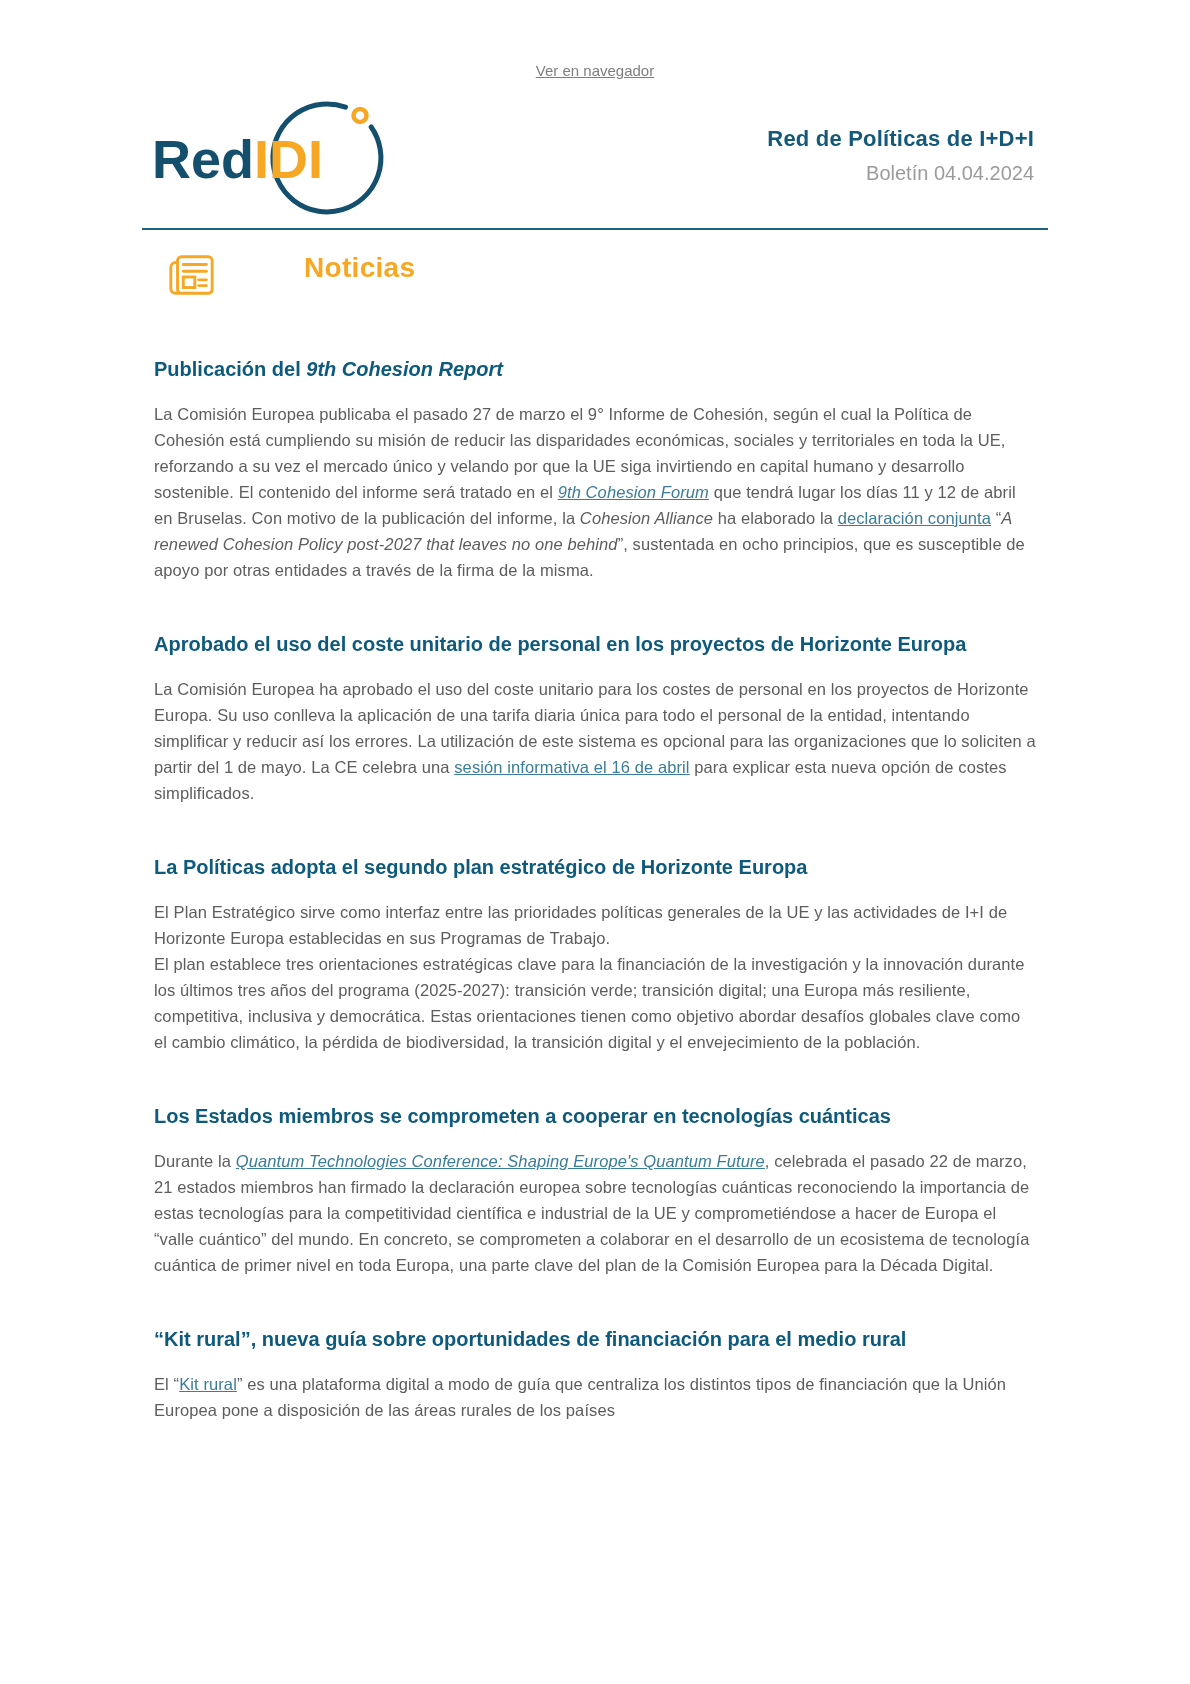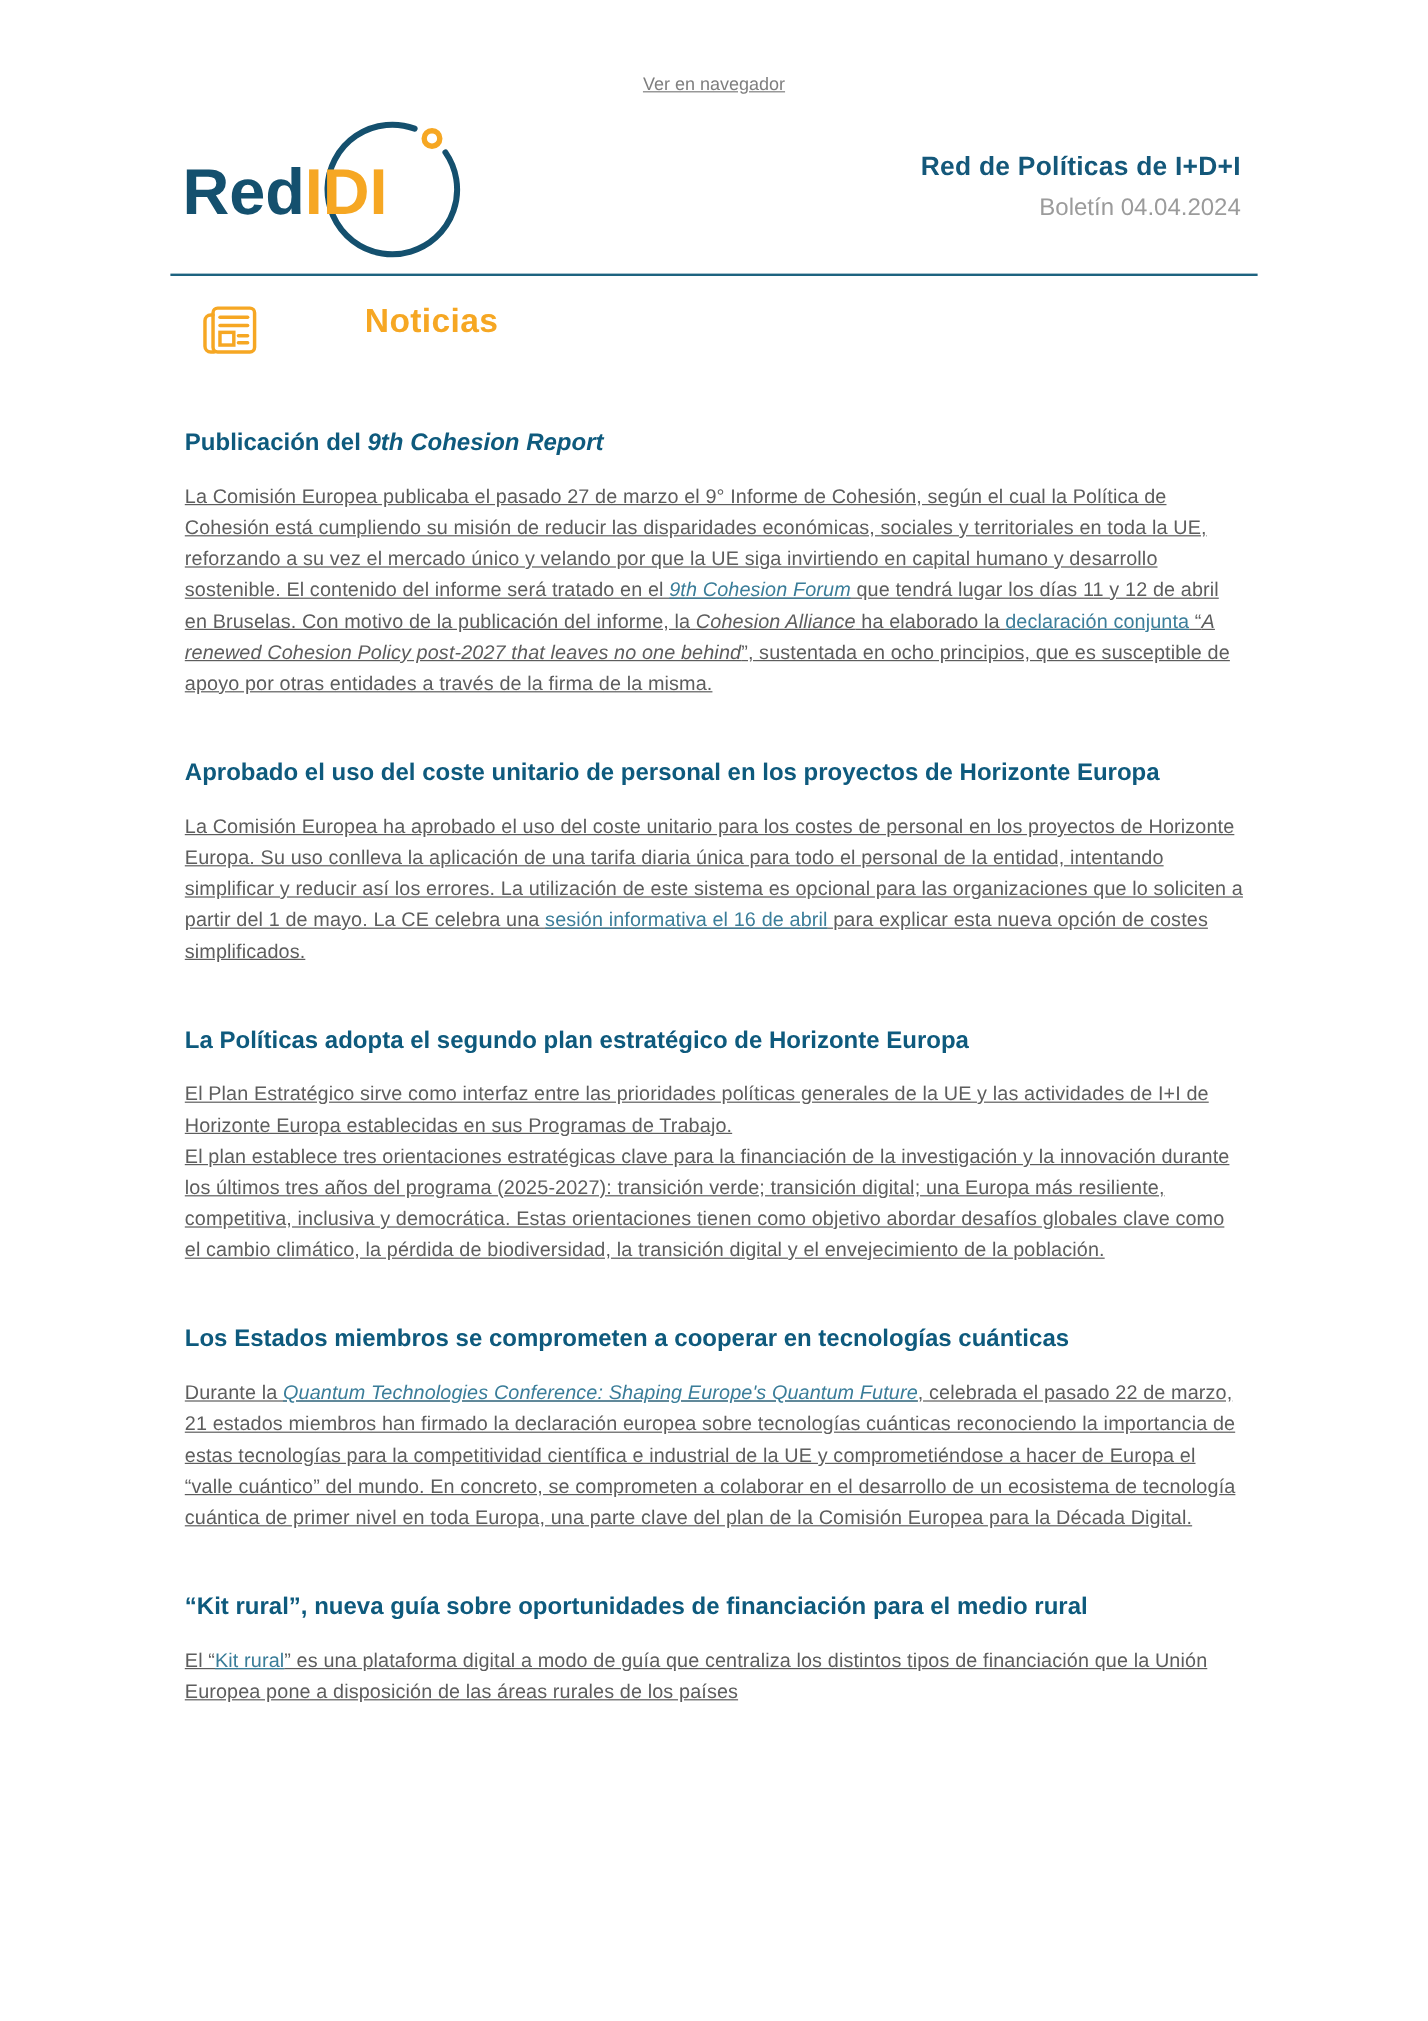--- a/index.html
+++ b/index.html
@@ -29,21 +29,20 @@
     color: #f6a723; font-size: 28px; font-weight: bold; margin-left: 88px; letter-spacing: 0.3px;
   }
   .news-heading {
     color: #0e5a7d; font-size: 20px; font-weight: bold; line-height: 1.5;
     margin: 46px 0 0 0;
   }
   .news-heading.first { margin-top: 54px; }
   .news-par {
     color: #5d5d5d; font-size: 16.5px; line-height: 26px; margin: 17px 0 0 0;
     letter-spacing: 0.1px;
-    text-decoration: underline;
   }
   .link { color: #3a7d99; text-decoration: underline; cursor: pointer; }
   em { font-style: italic; }
   a.it { font-style: italic; }
 </style>
 </head>
 <body>
 
 <div class="top-link-wrap">
   <a class="view-link">Ver en navegador</a>

